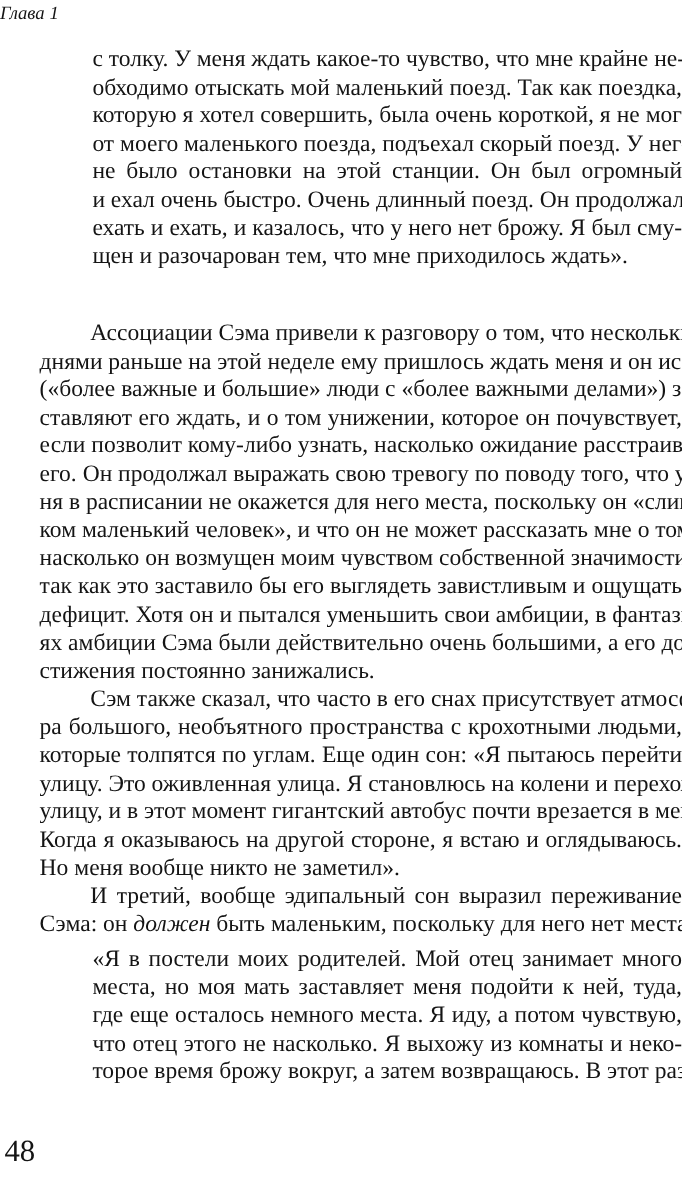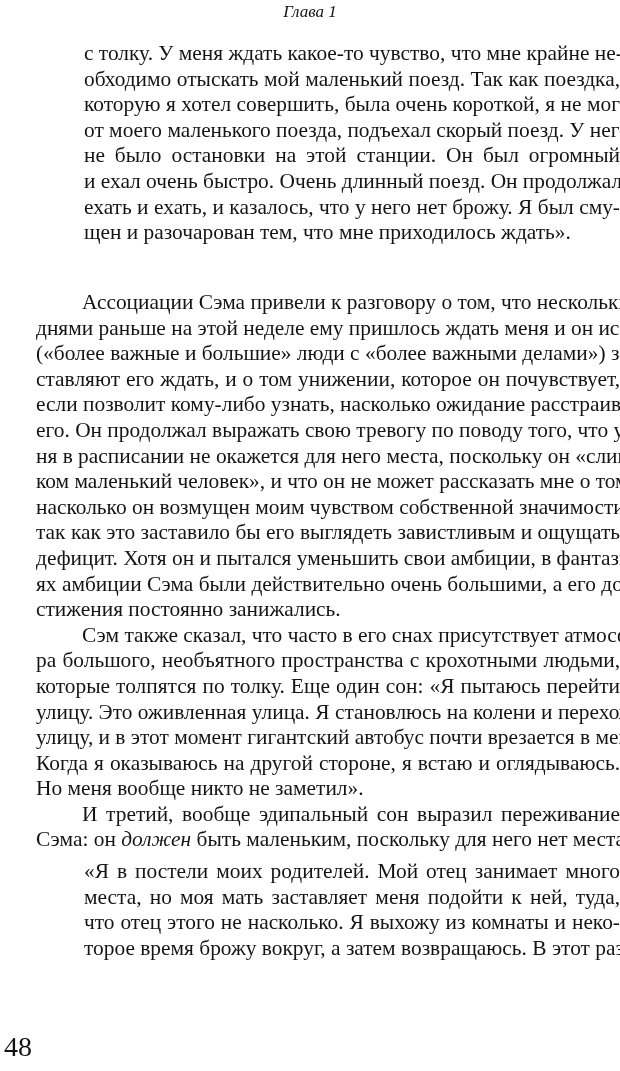--- a/index.html
+++ b/index.html
@@ -1,21 +1,21 @@
 <!DOCTYPE html>
 <html><head>
 <meta charset="utf-8">
 <style>
   html, body { margin: 0; padding: 0; }
   body {
     width: 620px; height: 1071px; background: #ffffff; position: relative; overflow: hidden;
     font-family: "Liberation Serif", "DejaVu Serif", serif; color: #141414;
   }
   .header {
-    position: absolute; top: 2px; left: 0; width: 620px; text-align: center;
+    position: absolute; top: 2px; left: 0; width: 620px; 
     font-style: italic; font-size: 17px; line-height: 20px;
   }
   .block { position: absolute; }
   .line {
     display: block; height: 25.6px; line-height: 25.6px; font-size: 21.4px;
     white-space: nowrap; text-align: justify; text-align-last: justify;
   }
   .line.last { text-align-last: left; }
   .quote1 { left: 84px; top: 41px; width: 536px; }
   .body1 { left: 36px; top: 290px; width: 584px; }
@@ -52,32 +52,33 @@
     <span class="line">ком маленький человек», и что он не может рассказать мне о том,</span>
     <span class="line">насколько он возмущен моим чувством собственной значимости,</span>
     <span class="line">так как это заставило бы его выглядеть завистливым и ощущать</span>
     <span class="line">дефицит. Хотя он и пытался уменьшить свои амбиции, в фантази-</span>
     <span class="line">ях амбиции Сэма были действительно очень большими, а его до-</span>
     <span class="line last">стижения постоянно занижались.</span>
   </div>
   <div>
     <span class="line indent">Сэм также сказал, что часто в его снах присутствует атмосфе-</span>
     <span class="line">ра большого, необъятного пространства с крохотными людьми,</span>
-    <span class="line">которые толпятся по толку. Еще один сон: «Я пытаюсь перейти</span>
+    <span class="line">которые толпятся по углам. Еще один сон: «Я пытаюсь перейти</span>
     <span class="line">улицу. Это оживленная улица. Я становлюсь на колени и перехожу</span>
     <span class="line">улицу, и в этот момент гигантский автобус почти врезается в меня.</span>
     <span class="line">Когда я оказываюсь на другой стороне, я встаю и оглядываюсь.</span>
     <span class="line last">Но меня вообще никто не заметил».</span>
   </div>
   <div>
     <span class="line indent">И третий, вообще эдипальный сон выразил переживание</span>
     <span class="line last"><span>Сэма: он </span><em>должен</em><span> быть маленьким, поскольку для него нет места.</span></span>
   </div>
 </div>
 
 <div class="block quote2">
   <span class="line">«Я в постели моих родителей. Мой отец занимает много</span>
   <span class="line">места, но моя мать заставляет меня подойти к ней, туда,</span>
+  <span class="line">где еще осталось немного места. Я иду, а потом чувствую,</span>
   <span class="line">что отец этого не насколько. Я выхожу из комнаты и неко-</span>
   <span class="line">торое время брожу вокруг, а затем возвращаюсь. В этот раз</span>
 </div>
 
 <div class="pagenum">48</div>
 
 </body></html>

